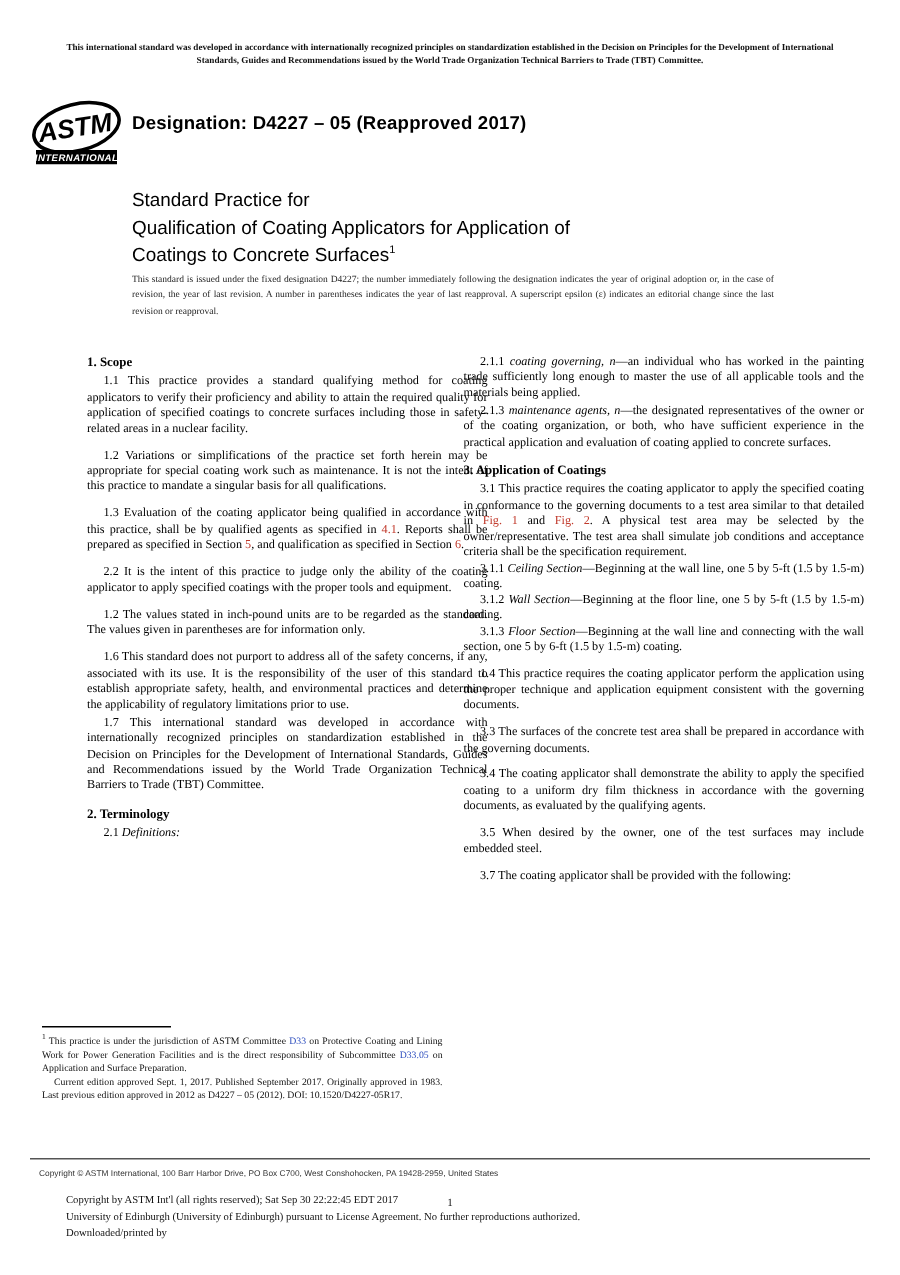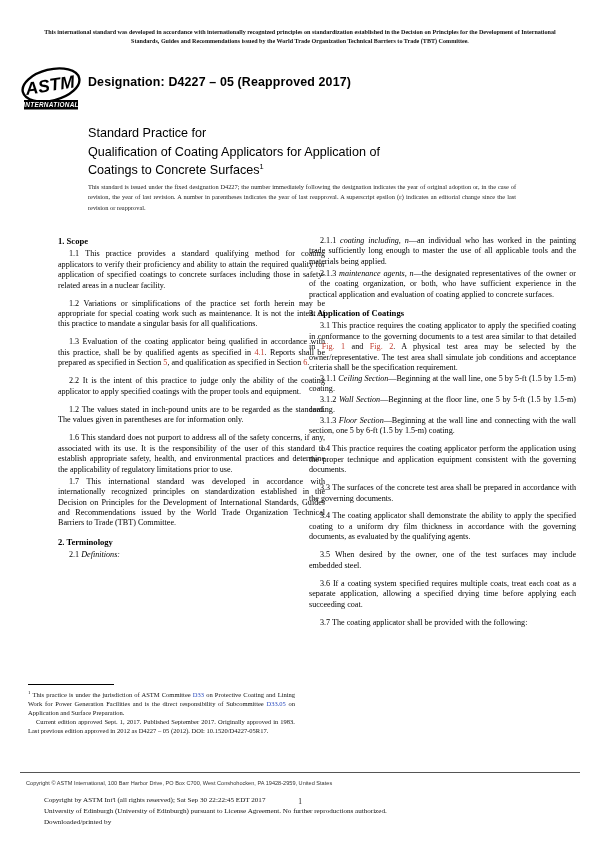--- a/index.html
+++ b/index.html
@@ -237,40 +237,39 @@
   </div>
 
   <div class="footnote">
     <div class="rule"></div>
     <p class="first"><sup>1</sup><span> This practice is under the jurisdiction of ASTM Committee </span><span class="lnk-blue">D33</span><span> on Protective Coating and Lining Work for Power Generation Facilities and is the direct responsibility of Subcommittee </span><span class="lnk-blue">D33.05</span><span> on Application and Surface Preparation.</span></p>
     <p>Current edition approved Sept. 1, 2017. Published September 2017. Originally approved in 1983. Last previous edition approved in 2012 as D4227 – 05 (2012). DOI: 10.1520/D4227-05R17.</p>
   </div>
 
   <div class="col col-right">
 
-    <p class="para"><span>2.1.1</span> <span class="it">coating including, n</span><span>—an individual who has worked in the painting trade sufficiently long enough to master the use of all applicable tools and the materials being applied.</span></p>
+    <p class="para"><span>2.1.1</span> <span class="it">coating governing, n</span><span>—an individual who has worked in the painting trade sufficiently long enough to master the use of all applicable tools and the materials being applied.</span></p>
 
 
     <p class="para smallgap"><span>2.1.3</span> <span class="it">maintenance agents, n</span><span>—the designated representatives of the owner or of the coating organization, or both, who have sufficient experience in the practical application and evaluation of coating applied to concrete surfaces.</span></p>
 
     <h2 class="sec spaced">3. Application of Coatings</h2>
 
     <p class="para"><span>3.1 This practice requires the coating applicator to apply the specified coating in conformance to the governing documents to a test area similar to that detailed in </span><span class="lnk-red">Fig. 1</span><span> and </span><span class="lnk-red">Fig. 2</span><span>. A physical test area may be selected by the owner/representative. The test area shall simulate job conditions and acceptance criteria shall be the specification requirement.</span></p>
 
     <p class="para"><span>3.1.1</span> <span class="it">Ceiling Section</span><span>—Beginning at the wall line, one 5 by 5-ft (1.5 by 1.5-m) coating.</span></p>
 
     <p class="para"><span>3.1.2</span> <span class="it">Wall Section</span><span>—Beginning at the floor line, one 5 by 5-ft (1.5 by 1.5-m) coating.</span></p>
 
     <p class="para"><span>3.1.3</span> <span class="it">Floor Section</span><span>—Beginning at the wall line and connecting with the wall section, one 5 by 6-ft (1.5 by 1.5-m) coating.</span></p>
 
     <p class="para gap">1.4 This practice requires the coating applicator perform the application using the proper technique and application equipment consistent with the governing documents.</p>
     <p class="para gap">3.3 The surfaces of the concrete test area shall be prepared in accordance with the governing documents.</p>
     <p class="para gap">3.4 The coating applicator shall demonstrate the ability to apply the specified coating to a uniform dry film thickness in accordance with the governing documents, as evaluated by the qualifying agents.</p>
     <p class="para gap">3.5 When desired by the owner, one of the test surfaces may include embedded steel.</p>
-    <p class="para gap">3.6 If a coating system specified requires multiple coats, treat each coat as a separate application, allowing a specified drying time before applying each succeeding coat.</p>
     <p class="para gap">3.7 The coating applicator shall be provided with the following:</p>
   </div>
 
   <div class="footer-rule"></div>
   <div class="copyright-line">Copyright © ASTM International, 100 Barr Harbor Drive, PO Box C700, West Conshohocken, PA 19428-2959, United States</div>
   <div class="license-block">
     <div>Copyright by ASTM Int'l (all rights reserved); Sat Sep 30 22:22:45 EDT 2017</div>
     <div>University of Edinburgh (University of Edinburgh) pursuant to License Agreement. No further reproductions authorized.</div>
     <div>Downloaded/printed by</div>
   </div>

